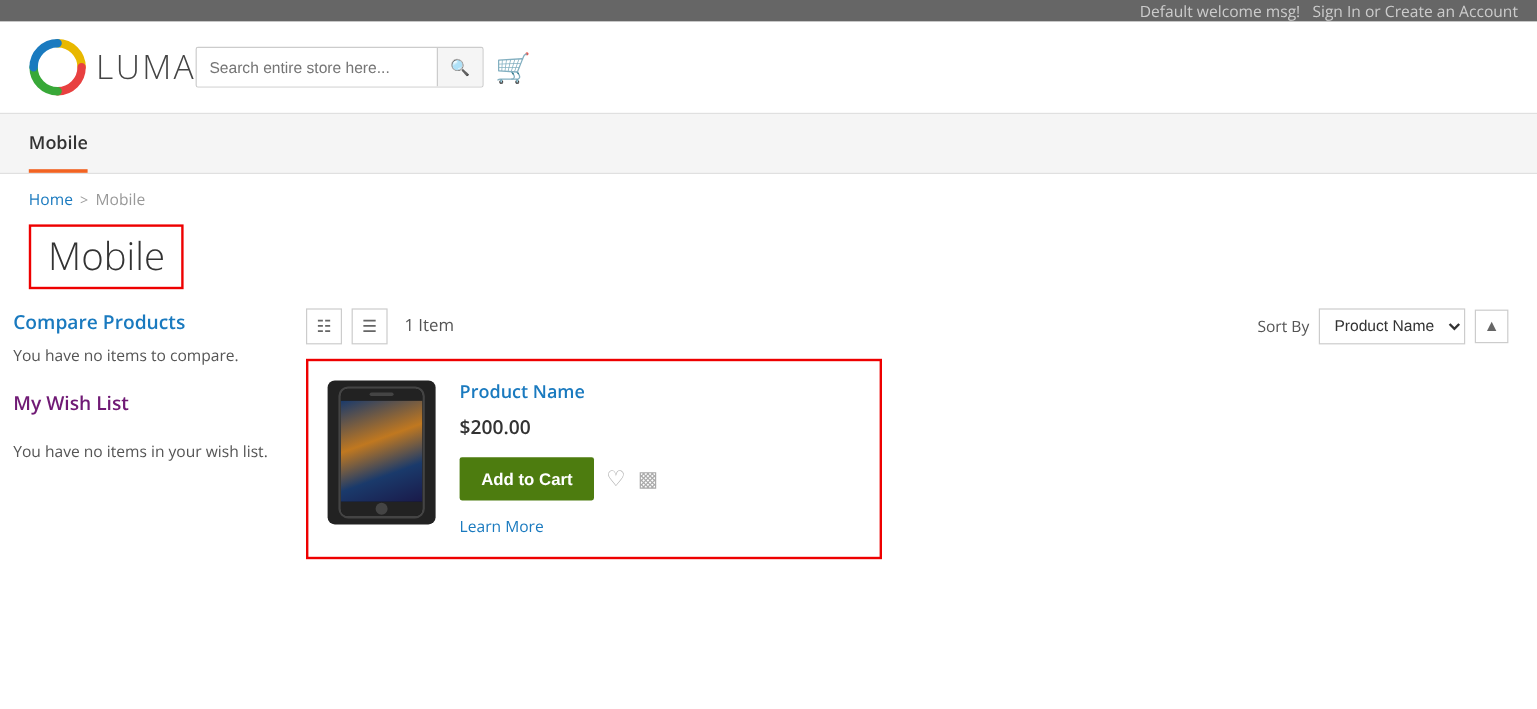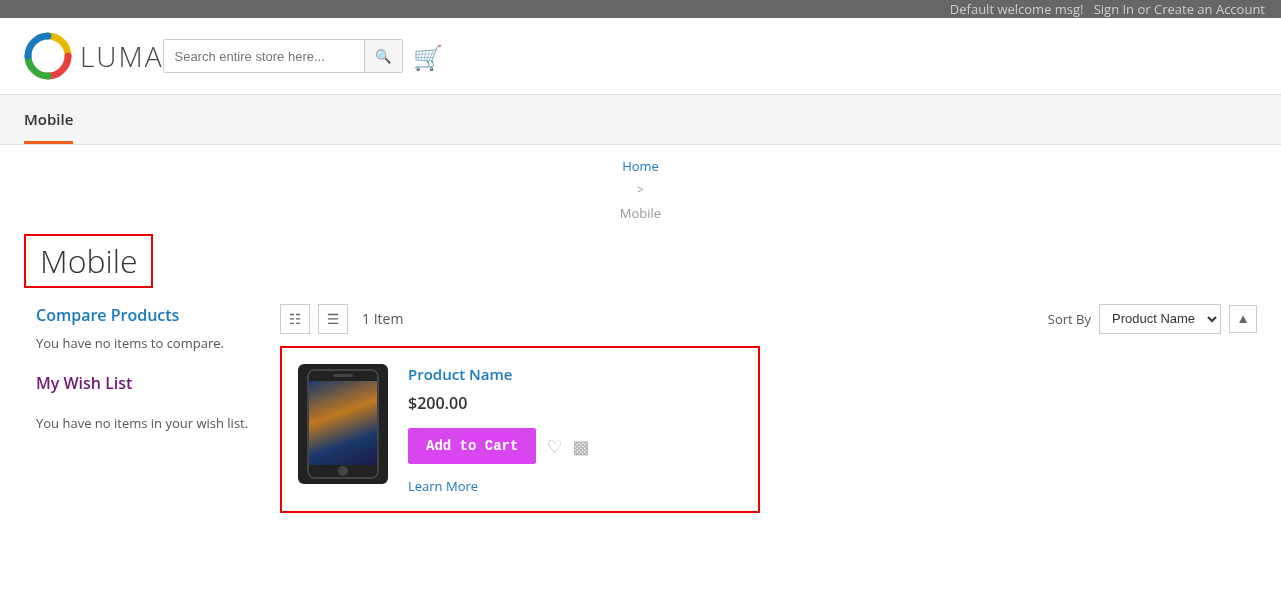--- a/index.html
+++ b/index.html
@@ -69,21 +69,20 @@
     }
 
     
     .breadcrumb {
       padding: 12px 24px 4px 24px;
       font-size: 13px;
       color: #999;
       display: flex;
       align-items: center;
       gap: 6px;
-      flex-direction: column;
     }
     .breadcrumb a { color: #1a7abf; text-decoration: none; }
     .breadcrumb-sep { color: #999; font-size: 12px; }
 
     
     .page-title-wrap {
       padding: 8px 24px 16px 24px;
     }
     .page-title {
       font-size: 32px;
@@ -91,21 +90,21 @@
       color: #333;
       border: 2px solid #e00;
       display: inline-block;
       padding: 4px 14px;
       line-height: 1.3;
     }
 
     
     .main-content {
       display: flex;
-      padding: 0 24px 24px 36px;
+      padding: 0 24px 24px 11px;
       gap: 24px;
     }
 
     
     .sidebar {
       width: 220px;
       flex-shrink: 0;
     }
     .sidebar-section-title {
       color: #1a7abf;
@@ -229,29 +228,28 @@
       margin-bottom: 14px;
       font-weight: 600;
     }
     .product-actions {
       display: flex;
       align-items: center;
       gap: 10px;
       margin-bottom: 12px;
     }
     .add-to-cart-btn {
-      background: #d946ef;
+      background: #4d7c0f;
       color: #fff;
       border: none;
       padding: 10px 18px;
       font-size: 14px;
       font-weight: 600;
       cursor: pointer;
       border-radius: 2px;
-      font-family: Liberation Mono, monospace;
     }
     .action-icon {
       font-size: 18px;
       color: #aaa;
       cursor: pointer;
     }
     .learn-more {
       color: #1a7abf;
       font-size: 13px;
       text-decoration: none;

